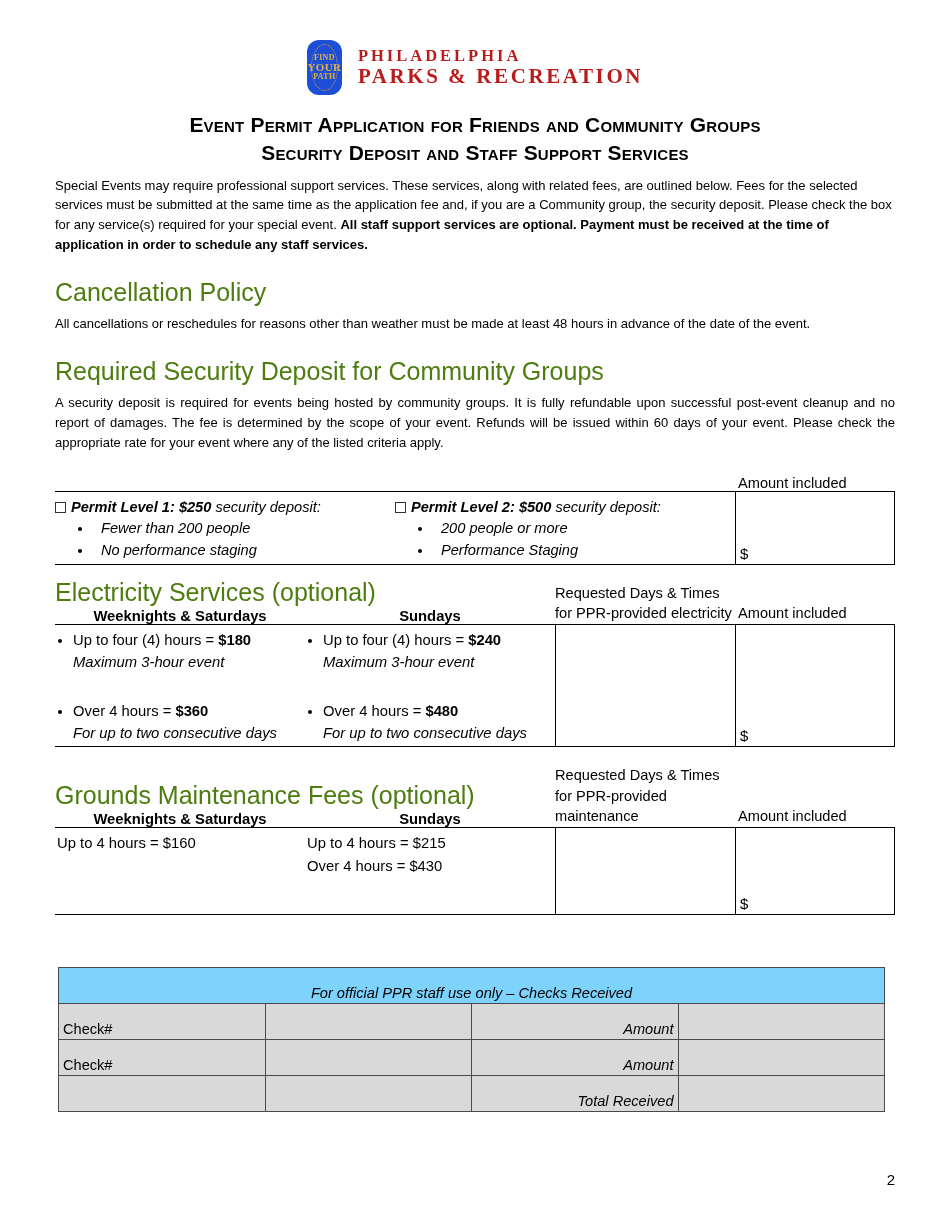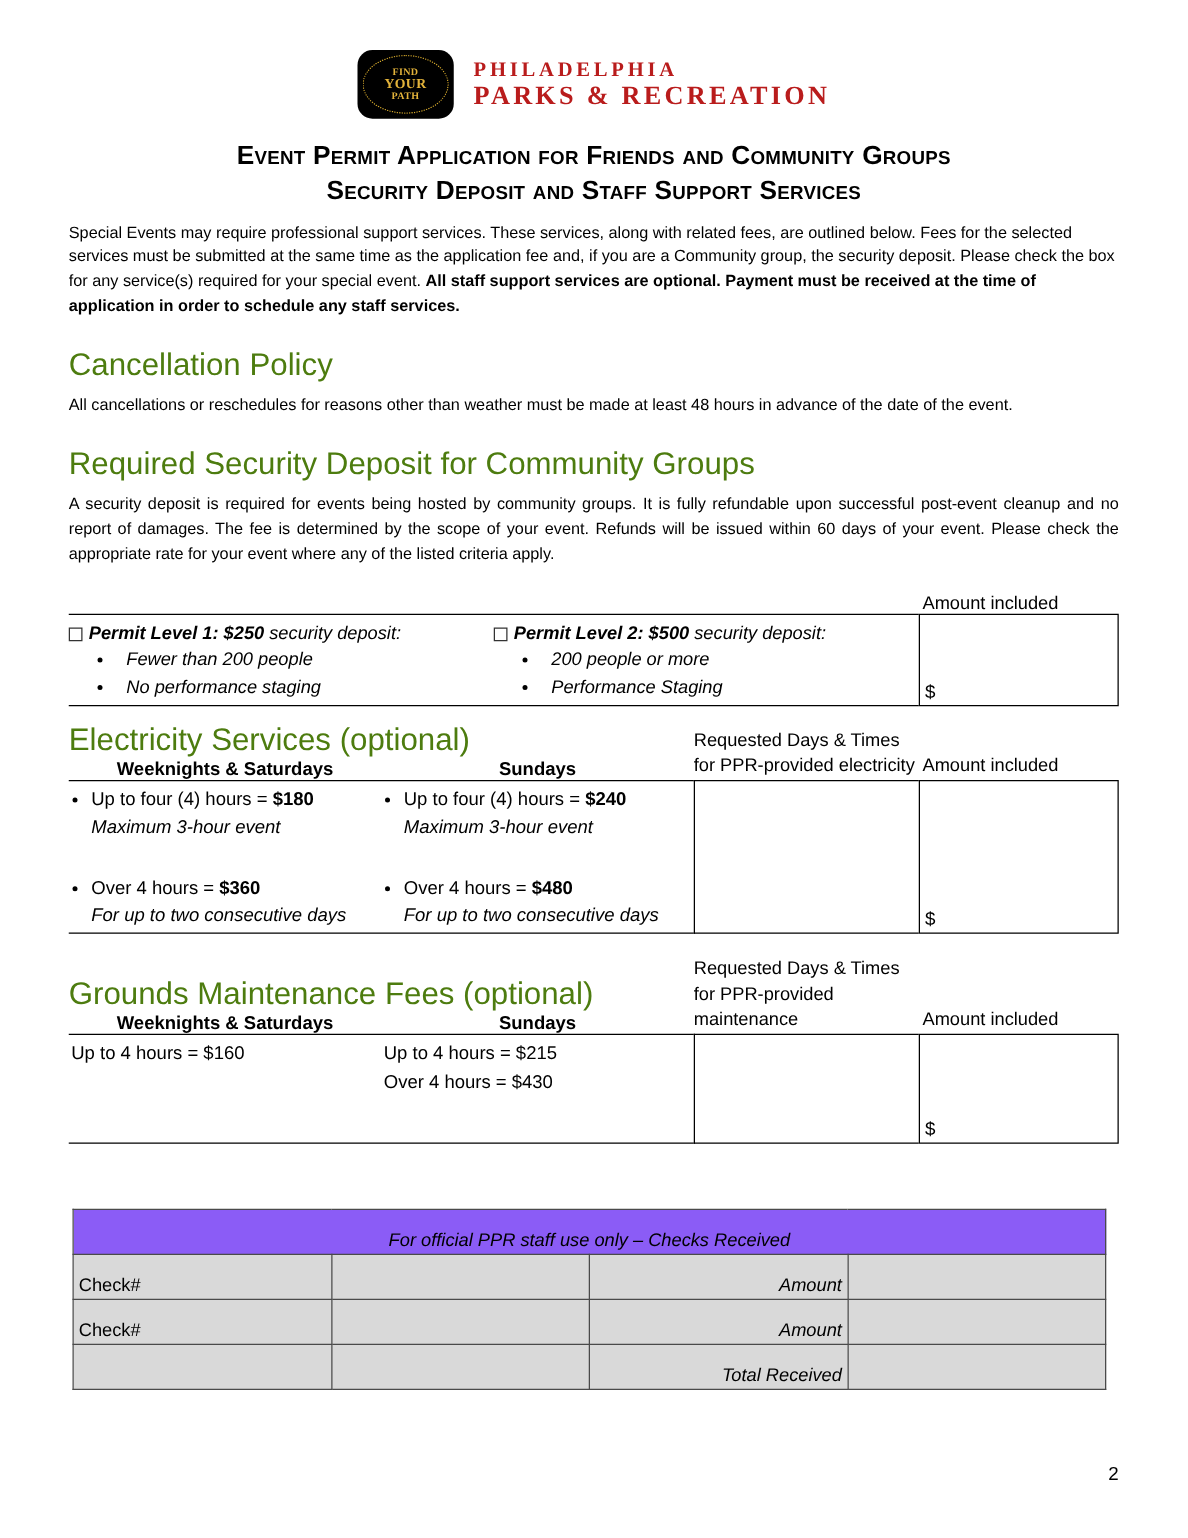--- a/index.html
+++ b/index.html
@@ -17,22 +17,22 @@
 
   
   .logo-row {
     display: flex;
     justify-content: center;
     align-items: center;
     padding-top: 40px;
     gap: 16px;
   }
   .badge {
-    width: 77px; height: 55px;
-    background: #000000;
+    width: 35px; height: 55px;
+    background: #1d4ed8;
     border-radius: 12px;
     position: relative;
     display: flex; align-items: center; justify-content: center;
     flex: none;
   }
   .badge::before {
     content: "";
     position: absolute;
     left: 4px; top: 4px; right: 4px; bottom: 4px;
     border: 1px dotted #D4A82C;
@@ -382,21 +382,21 @@
       <div class="svc-amt">
         <span>$</span>
       </div>
     </div>
   </div>
 
   <div class="official">
     <table class="official-tbl">
       <tbody>
           <tr>
-        <td class="banner" colspan="4" style="background:#8b5cf6;margin-left:28px;">For official PPR staff use only – Checks Received</td>
+        <td class="banner" colspan="4" style="background:#7dd3fc;margin-left:28px;">For official PPR staff use only – Checks Received</td>
       </tr>
       <tr>
         <td class="checklbl">Check#</td>
         <td class="blankwide"></td>
         <td class="amtlbl">Amount</td>
         <td class="amtval"></td>
       </tr>
       <tr>
         <td class="checklbl">Check#</td>
         <td class="blankwide"></td>

